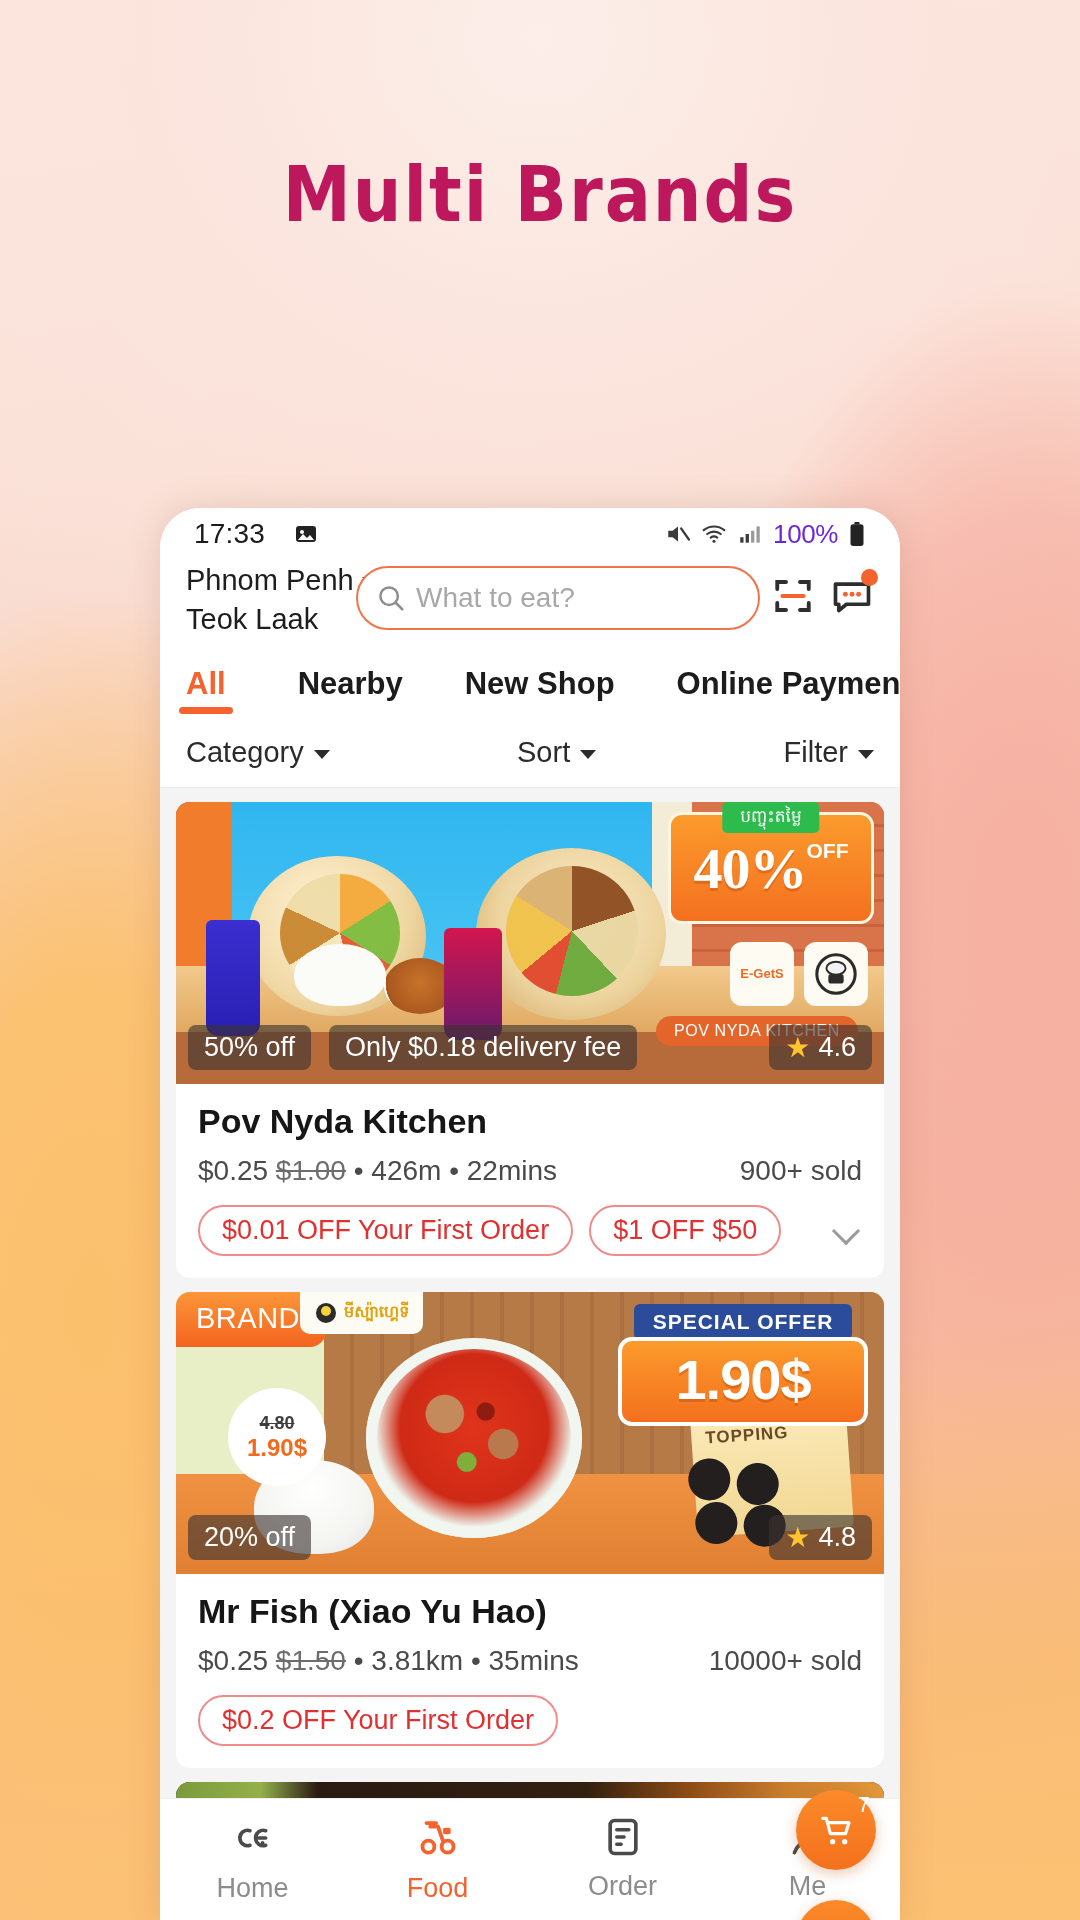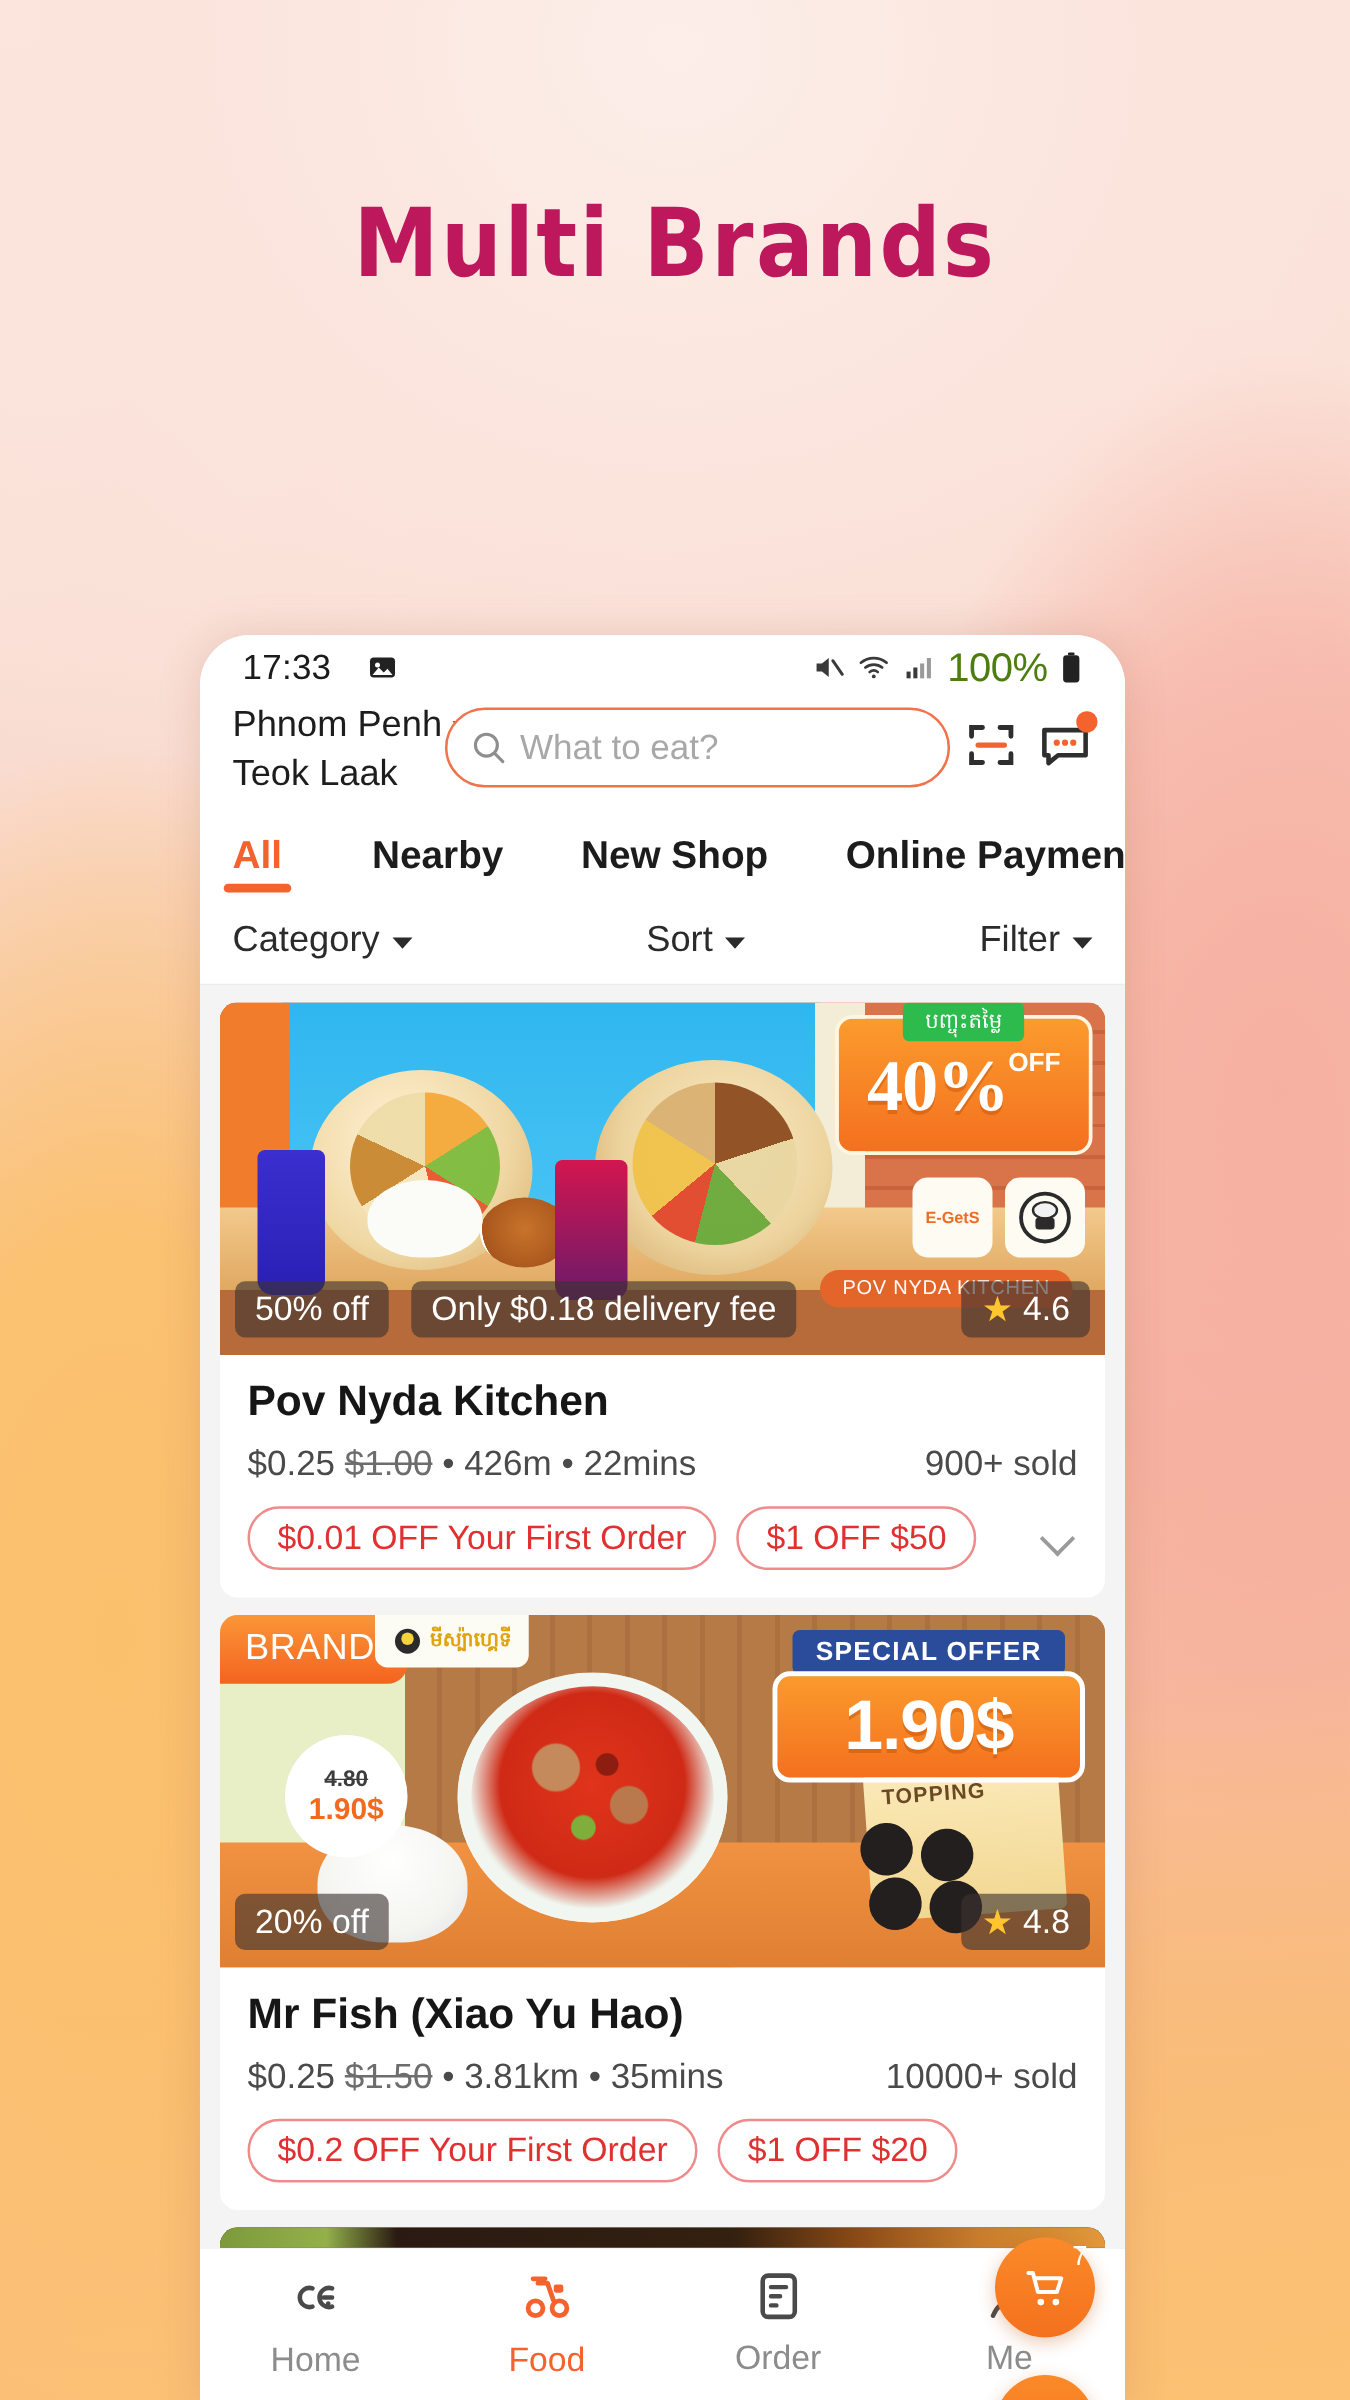--- a/index.html
+++ b/index.html
@@ -58,21 +58,21 @@
 
   
   .statusbar {
     height:48px; flex:0 0 48px; padding:4px 34px 0 34px;
     display:flex; align-items:center; justify-content:space-between;
     background:#fff;
   }
   .sb-left { display:flex; align-items:center; gap:29px; }
   .sb-time { font-size:28px; color:#1b1b1b; font-weight:500; letter-spacing:0.2px; }
   .sb-right { display:flex; align-items:center; gap:10px; }
-  .sb-batt { font-size:32px; color:#4d7c0f; letter-spacing:-0.4px; }
+  .sb-batt { font-size:26px; color:#6d28d9; letter-spacing:-0.4px; }
   .ico { display:inline-block; line-height:0; }
 
   
   .header {
     flex:0 0 auto; background:#fff;
     padding:4px 26px 12px 26px;
     display:flex; align-items:flex-start; gap:12px;
   }
   .loc { width:158px; padding-top:4px; }
   .loc-row { display:flex; align-items:center; gap:8px; }
@@ -549,21 +549,20 @@
             <span class="old">$1.50</span>
             <span>•</span>
             <span>3.81km</span>
             <span>•</span>
             <span>35mins</span>
           </div>
           <div class="sold">10000+ sold</div>
         </div>
         <div class="promo-row">
           <span class="promo-chip">$0.2 OFF Your First Order</span>
-          <span class="promo-chip">$1 OFF $20</span>
         </div>
       </div>
     </div>
 
     <div class="card-partial">
       <div class="art3"></div>
     </div>
   </div>
 
   <button class="fab fab-cart">

